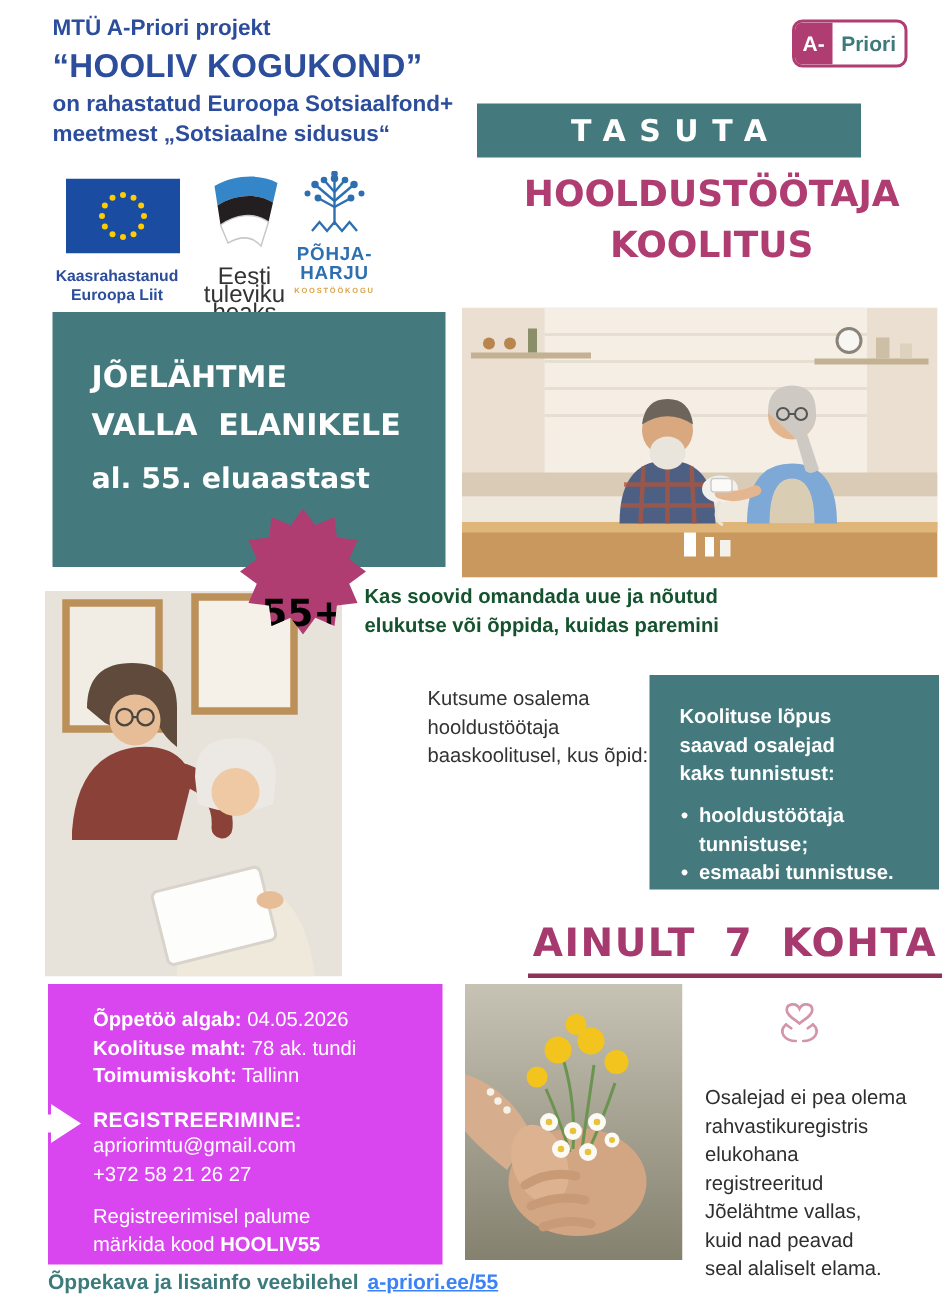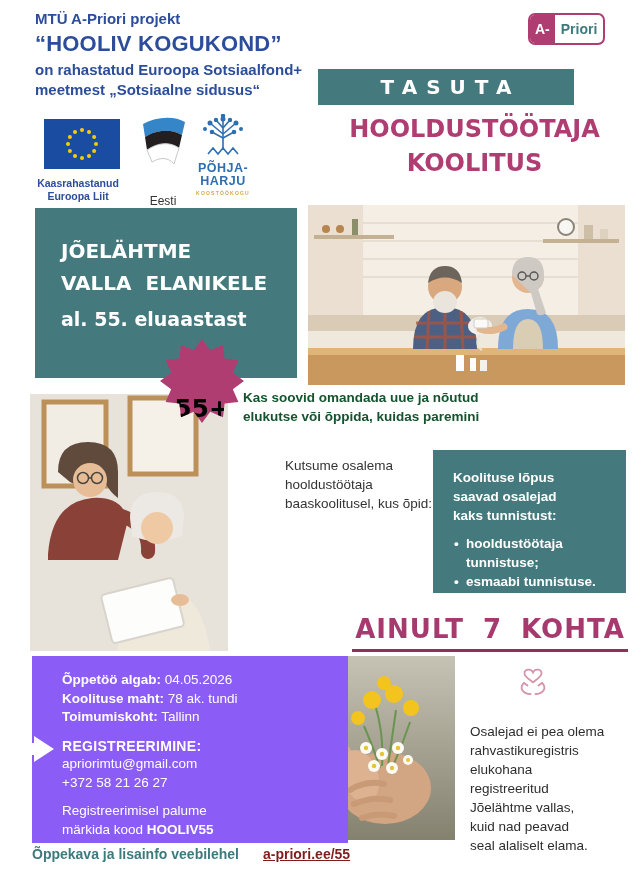--- a/index.html
+++ b/index.html
@@ -24,21 +24,21 @@
   .tasuta{left:318px;top:69px;width:256px;height:36px;background:#447a7d;color:#fff;
     font-family:"DejaVu Sans",sans-serif;font-weight:700;font-size:20px;line-height:36px;
     text-align:center;letter-spacing:9px;text-indent:9px;}
   .maintitle{left:316px;top:112px;width:317px;text-align:center;color:#b03d72;
     font-family:"DejaVu Sans",sans-serif;font-weight:800;font-size:24px;line-height:34px;}
 
   
   .eu{left:33px;top:119px;width:90px;text-align:center;}
   .eu .cap{margin-top:4px;font-size:10.5px;font-weight:700;color:#2b4d9b;line-height:13px;}
   .ee{left:120px;top:116px;width:86px;text-align:center;}
-  .ee .cap{margin-top:19px;font-size:12px;color:#333;line-height:12px;}
+  .ee .cap{margin-top:2px;font-size:16px;color:#333;line-height:12px;}
   .ph{left:194px;top:114px;width:58px;text-align:center;color:#2e6fb0;}
   .ph .t{font-size:12.5px;font-weight:800;line-height:13px;letter-spacing:.5px;}
   .ph .k{font-size:5px;color:#d9a54a;letter-spacing:1.2px;margin-top:2px;font-weight:700;}
 
   
   .audience{left:35px;top:208px;width:262px;height:170px;background:#447a7d;color:#fff;
     padding:27px 0 0 26px;box-sizing:border-box;font-family:"DejaVu Sans",sans-serif;}
   .audience .b{font-size:20px;font-weight:700;line-height:32px;white-space:pre;}
   .audience .s{font-size:19px;font-weight:600;margin-top:9px;}
   .badge55{left:160px;top:339px;width:84px;height:84px;background:#b03d72;color:#000000;z-index:6;
@@ -63,34 +63,34 @@
   .certs{left:433px;top:450px;width:193px;height:143px;background:#447a7d;color:#fff;
     padding:18px 8px 0 20px;box-sizing:border-box;font-size:13.5px;line-height:19px;}
   .certs .h{font-weight:700;white-space:nowrap;}
   .certs ul.blist li{font-weight:600;}
 
   .spots{left:352px;top:614px;width:276px;text-align:center;color:#a63a6e;
     font-family:"DejaVu Sans",sans-serif;font-weight:800;font-size:26px;letter-spacing:1px;word-spacing:9px;
     border-bottom:3.5px solid #8e3258;padding-bottom:5px;}
 
   
-  .reg{left:32px;top:656px;width:316px;height:187px;background:#8b5cf6;color:#fff;
+  .reg{left:32px;top:656px;width:263px;height:187px;background:#d946ef;color:#fff;
     padding:15px 0 0 30px;box-sizing:border-box;font-size:13.5px;line-height:18.5px;}
   .reg b{font-weight:700;}
   .reg .sec{margin-top:10px;}
   .reg .rl{font-size:14px;font-weight:800;letter-spacing:.3px;}
   .reg .arrow{position:absolute;left:-26px;top:80px;}
 
   
   .hearticon{left:512px;top:660px;}
   .residency{left:470px;top:722px;width:168px;font-size:13.5px;line-height:19px;color:#2e2e2e;}
 
   
   .footer{left:32px;top:846px;font-size:14px;font-weight:700;color:#3d7a7c;}
-  .footer a{color:#7f1d1d;text-decoration:underline;margin-left:24px;cursor:pointer;}
+  .footer a{color:#3b82f6;text-decoration:underline;margin-left:6px;cursor:pointer;}
 </style>
 </head>
 <body>
 
 <div class="abs hdr">
   <div class="l1">MTÜ A-Priori projekt</div>
   <div class="l2">“HOOLIV KOGUKOND”</div>
   <div class="l3">on rahastatud Euroopa Sotsiaalfond+</div>
   <div class="l3">meetmest „Sotsiaalne sidusus“</div>
 </div>

